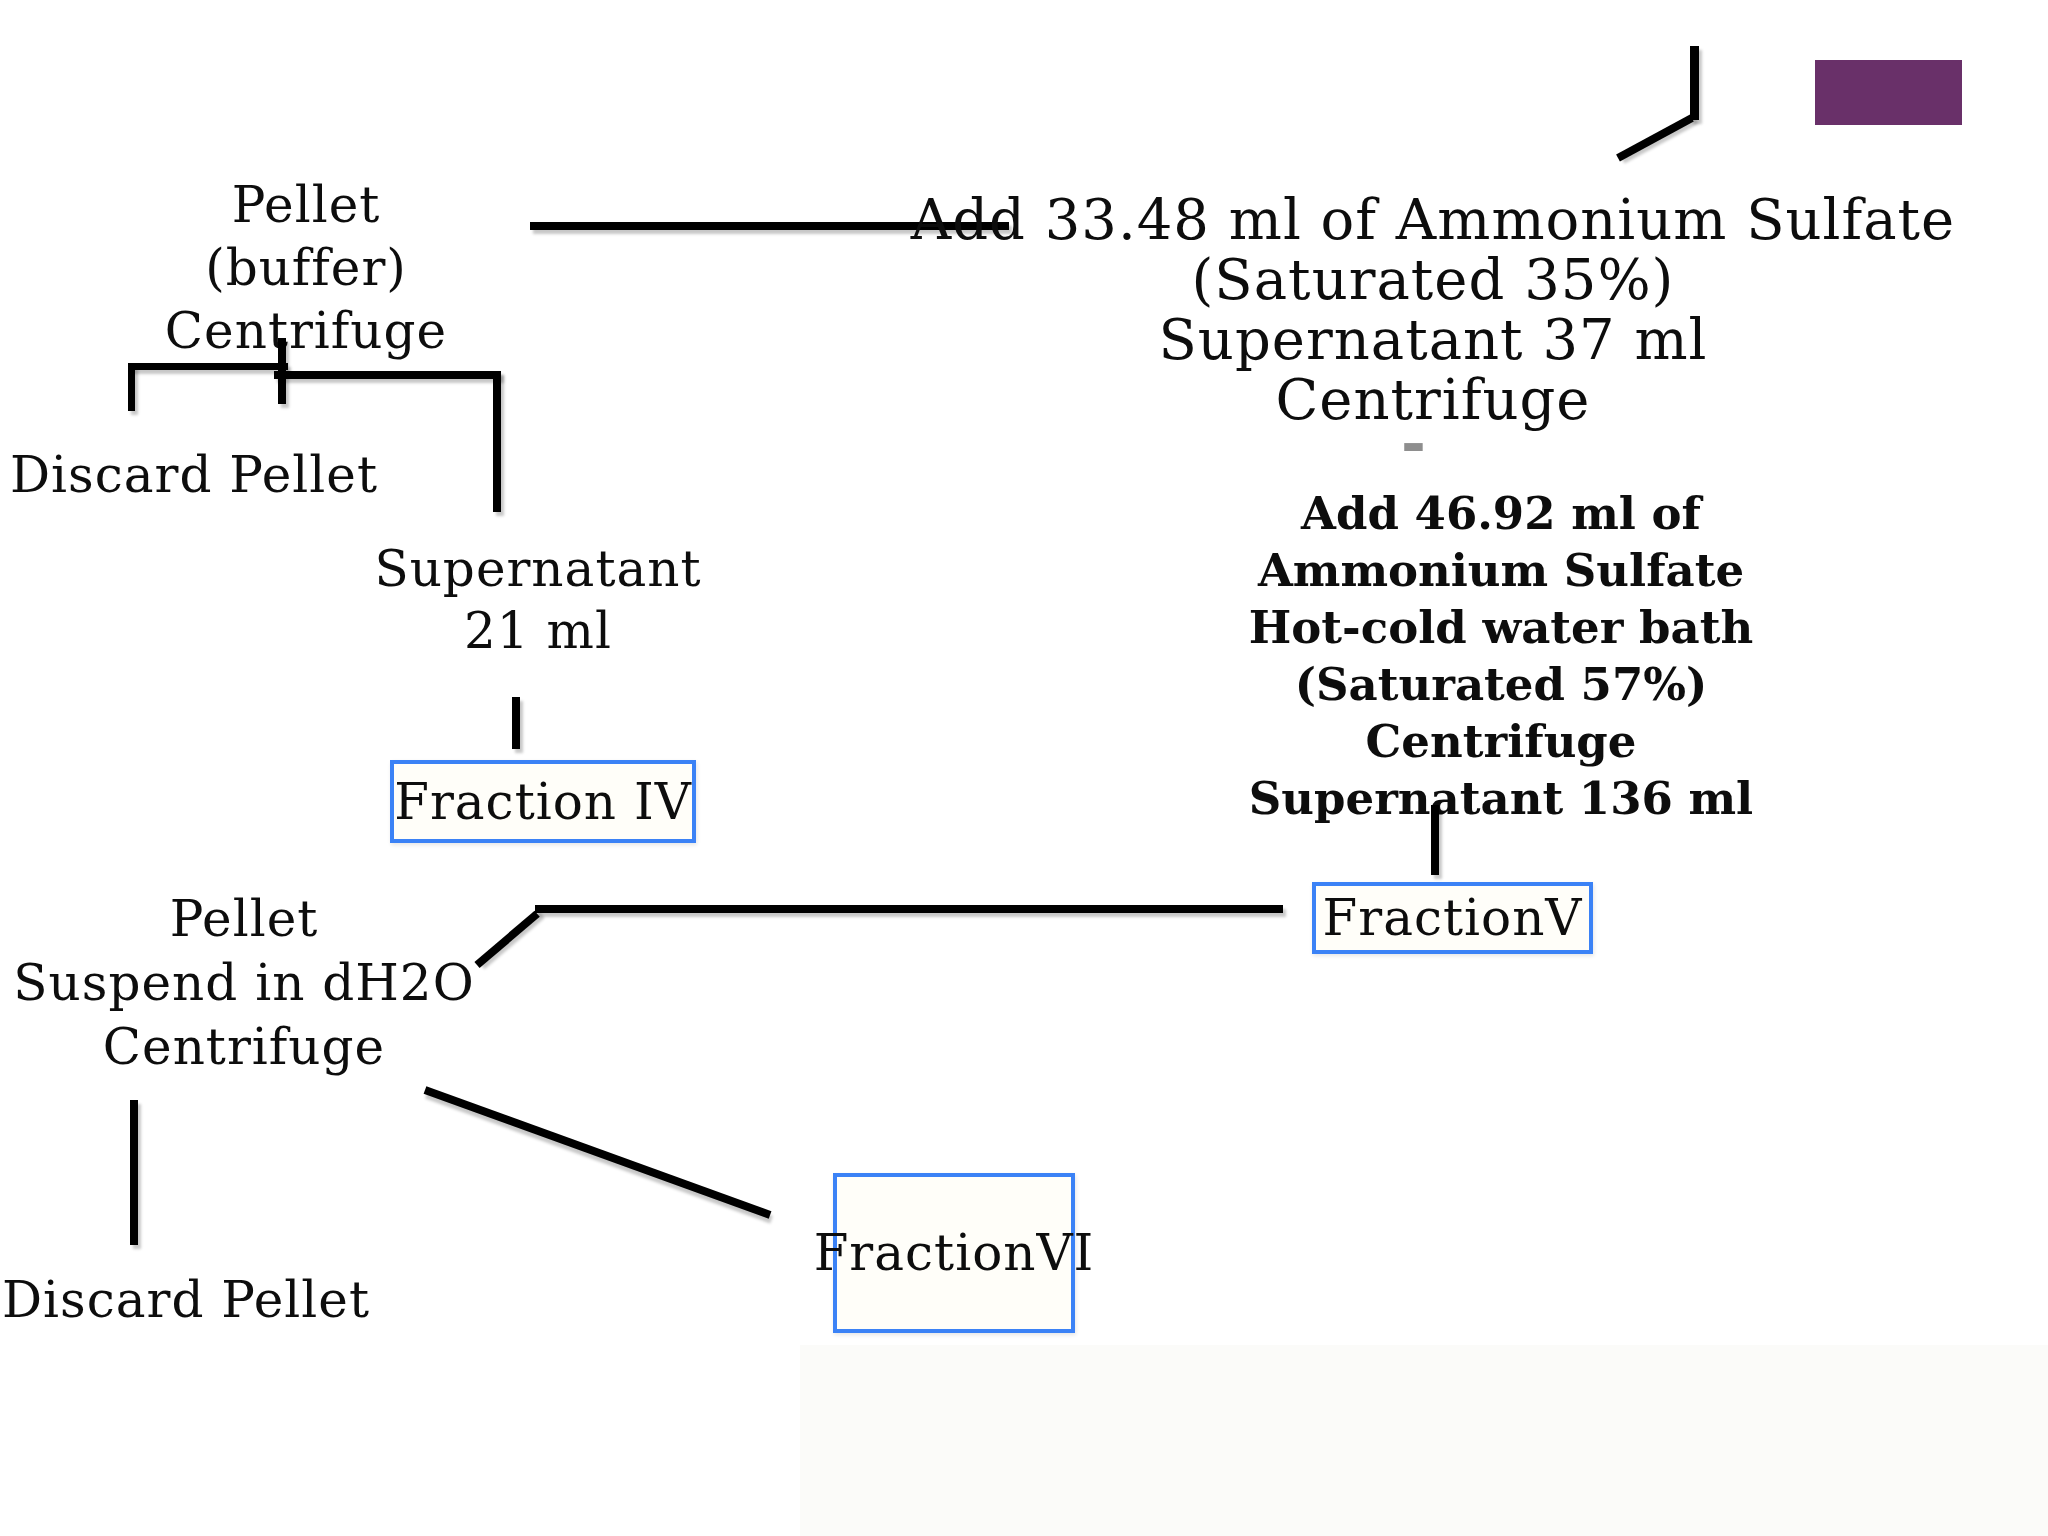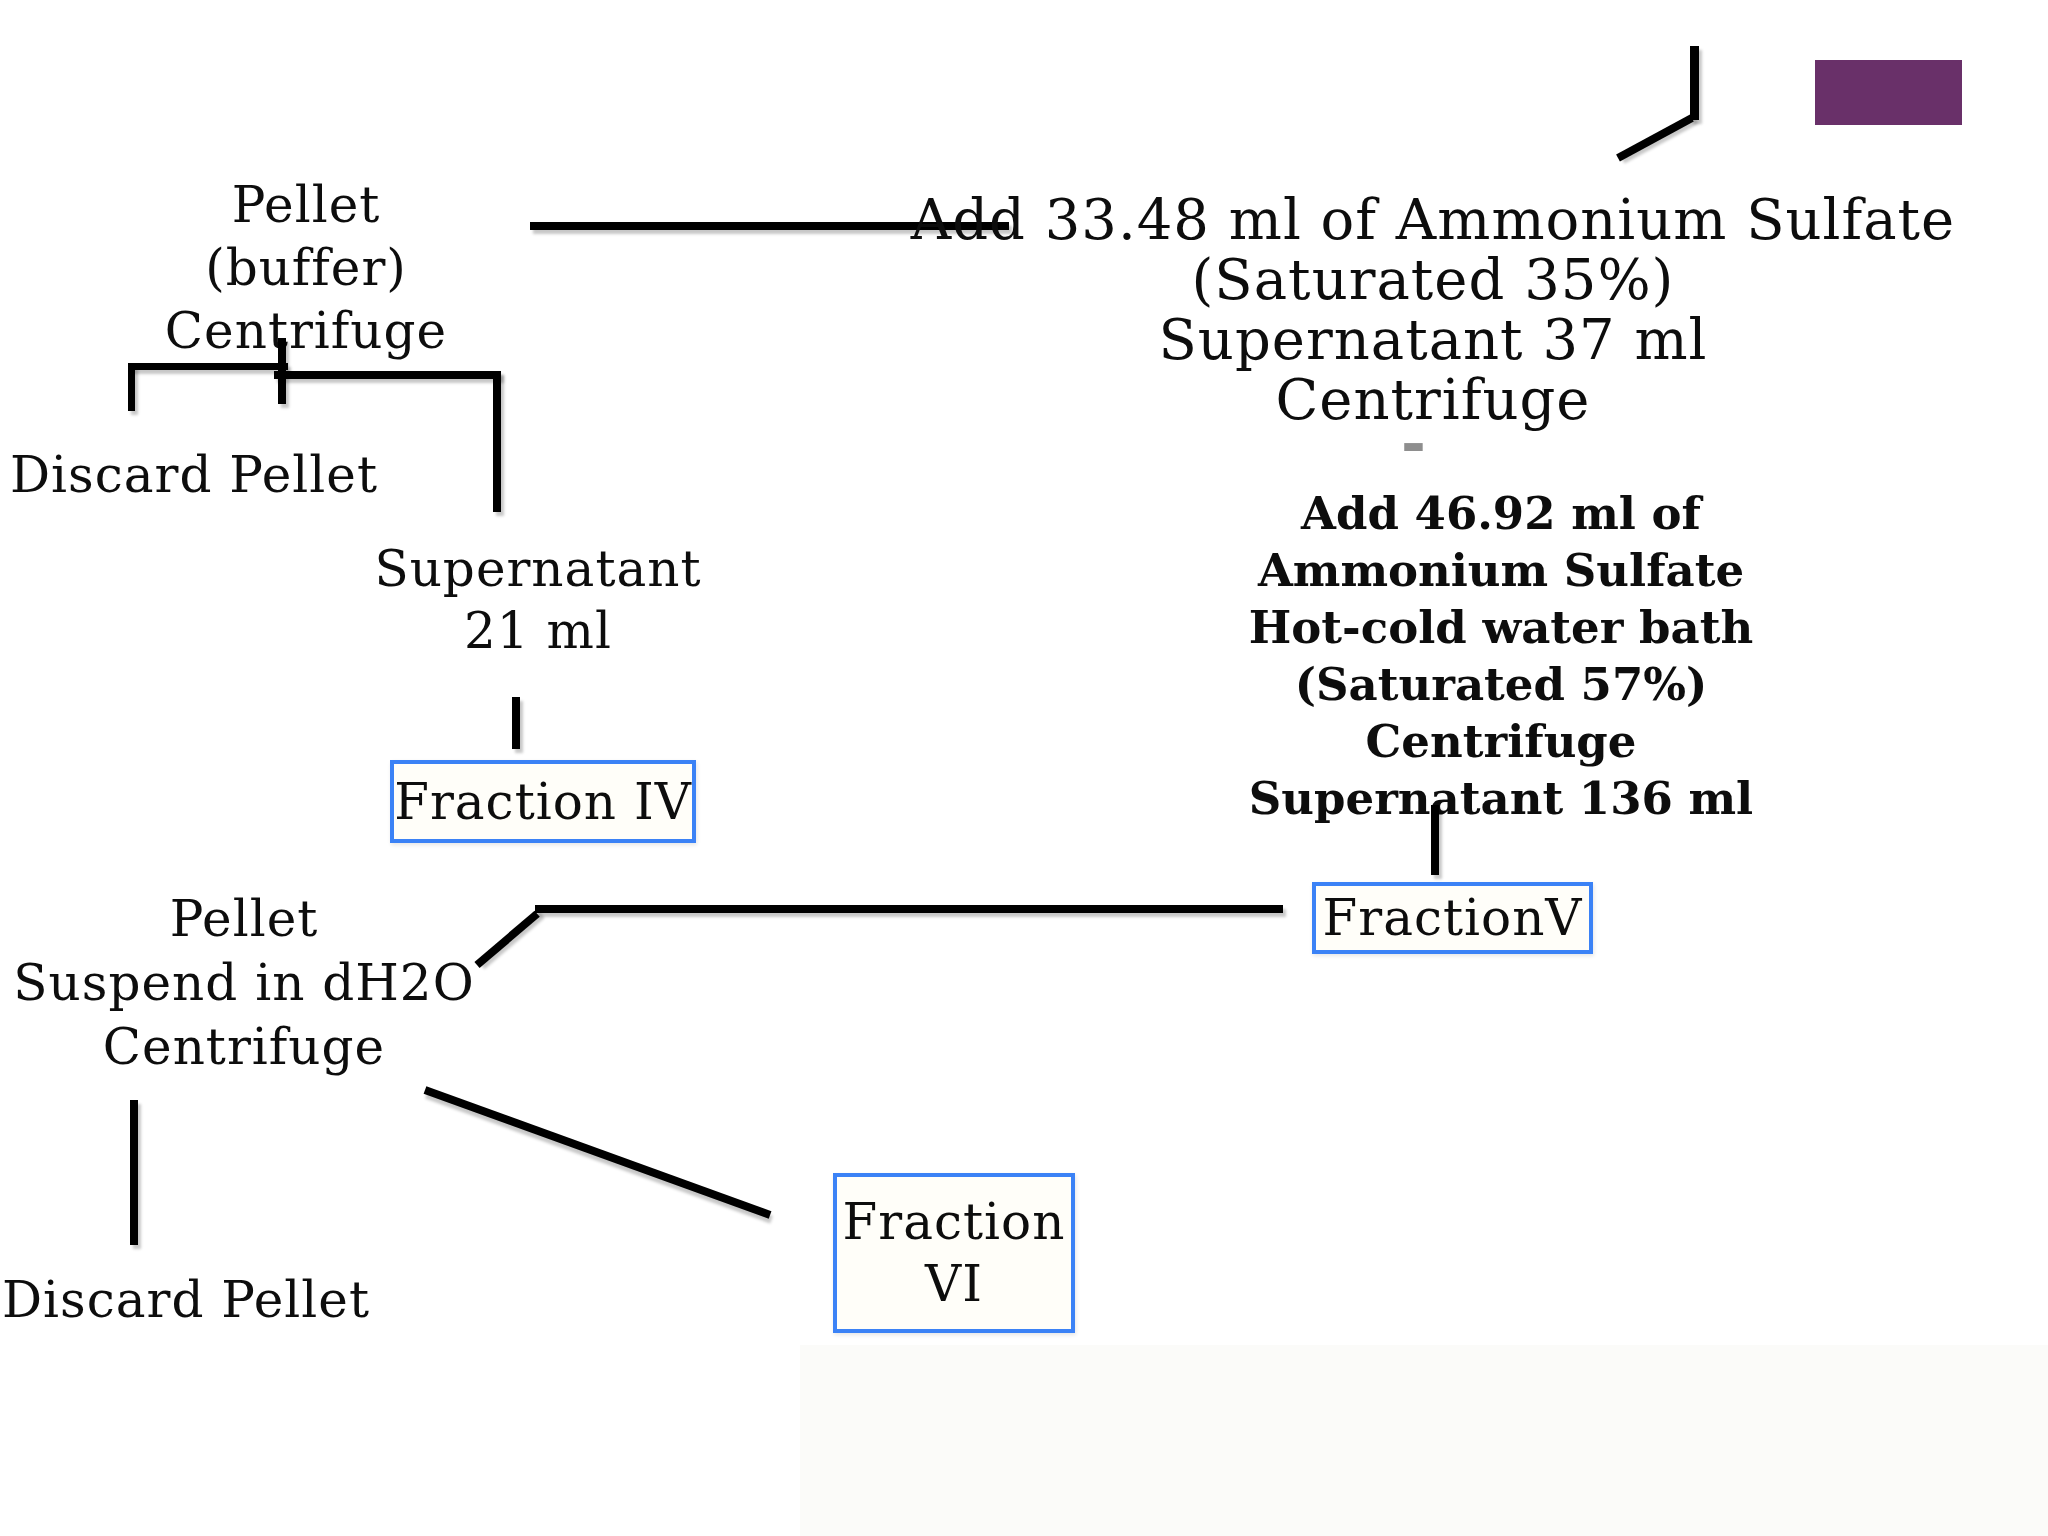--- a/index.html
+++ b/index.html
@@ -144,18 +144,18 @@
   </div>
 
   <div class="line" style="left:130px; top:1100px; width:8px; height:145px;"></div>
 
   <div class="line diag" style="left:425px; top:1086px; width:367px; height:8px; transform:rotate(19.9deg);"></div>
 
   <div class="tblock reg" style="left:186px; top:1269px;">
     <span class="tline">Discard Pellet</span>
   </div>
 
-  <div class="fbox" style="left:833px; top:1173px; width:242px; height:160px; flex-direction:column;">
+  <div class="fbox" style="left:833px; top:1173px; width:242px; height:160px; flex-direction:row;">
     <span>Fraction</span>
     <span>VI</span>
   </div>
 
 </div>
 
 </body></html>

